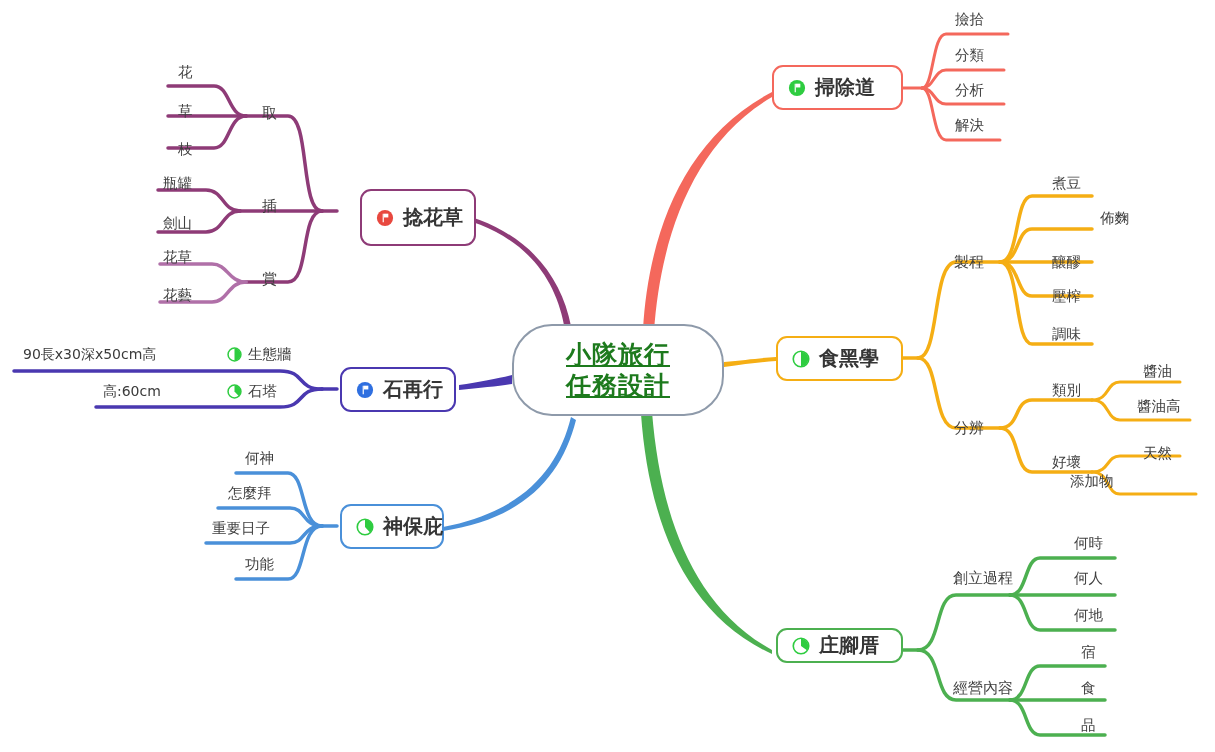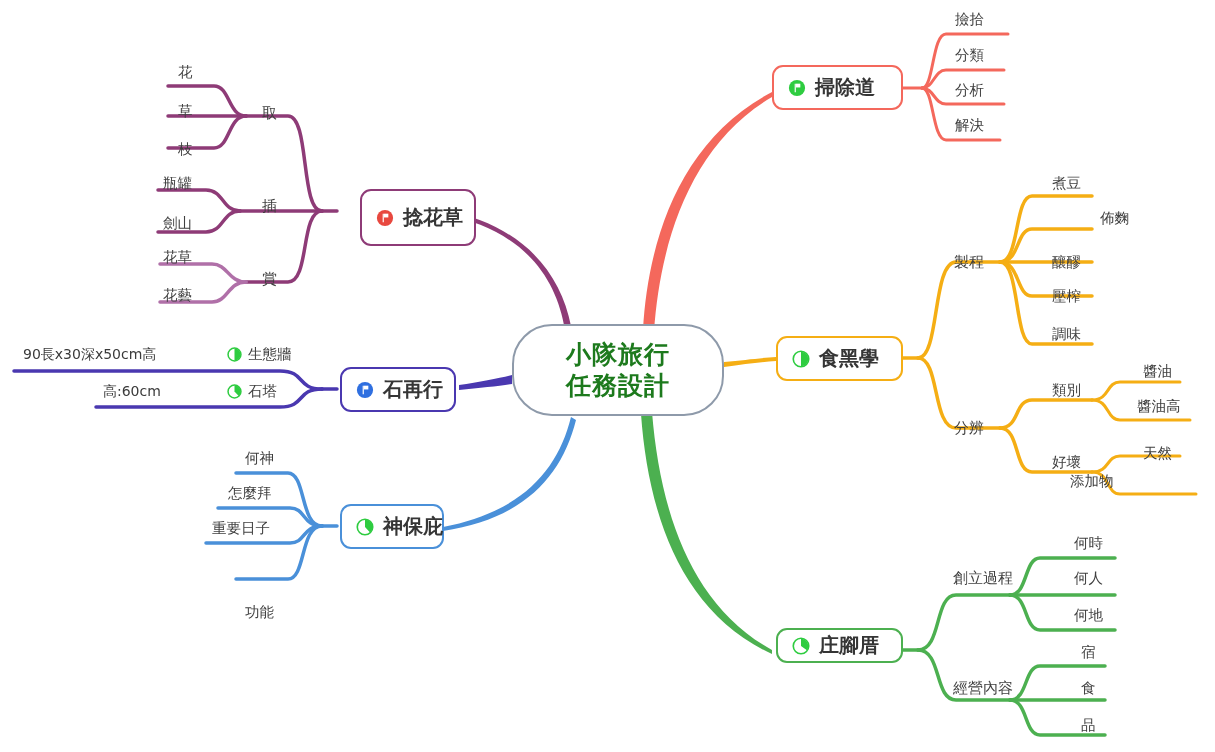--- a/index.html
+++ b/index.html
@@ -13,20 +13,21 @@
   
   .center-node{
     position:absolute;box-sizing:border-box;
     border:2px solid #8e9aaa;border-radius:40px;background:#fff;
     display:flex;flex-direction:column;align-items:center;justify-content:center;
     text-align:center;line-height:1.25;
   }
   .center-node .ctext{
     color:#1d7a1d;font-weight:bold;font-size:25px;letter-spacing:1px;
     white-space:nowrap;
+    text-decoration:underline;
   }
 
   
   .node{
     position:absolute;box-sizing:border-box;background:#fff;
     border-width:2.5px;border-style:solid;border-radius:11px;
     display:flex;align-items:center;gap:9px;
     padding:0 14px;white-space:nowrap;
   }
   .node .label{font-size:20px;font-weight:bold;color:#353535;}
@@ -249,15 +250,15 @@
     <svg class="ico-inline" viewBox="0 0 20 20">
       <circle cx="10" cy="10" r="8.6" fill="none" stroke="#2ecc40" stroke-width="2"></circle>
       <path d="M10 10 L10 1.9 A8.1 8.1 0 0 1 15.6 16 Z" fill="#2ecc40"></path>
     </svg><span>石塔</span>
   </div>
   <div class="txt meta" style="left:103px;top:384px;">高:60cm</div>
 
   <div class="txt" style="left:245px;top:451px;">何神</div>
   <div class="txt" style="left:228px;top:486px;">怎麼拜</div>
   <div class="txt" style="left:212px;top:521px;">重要日子</div>
-  <div class="txt" style="left:245px;top:557px;margin-top:48px;">功能</div>
+  <div class="txt" style="left:245px;top:557px;">功能</div>
 
 </div>
 
 </body></html>

